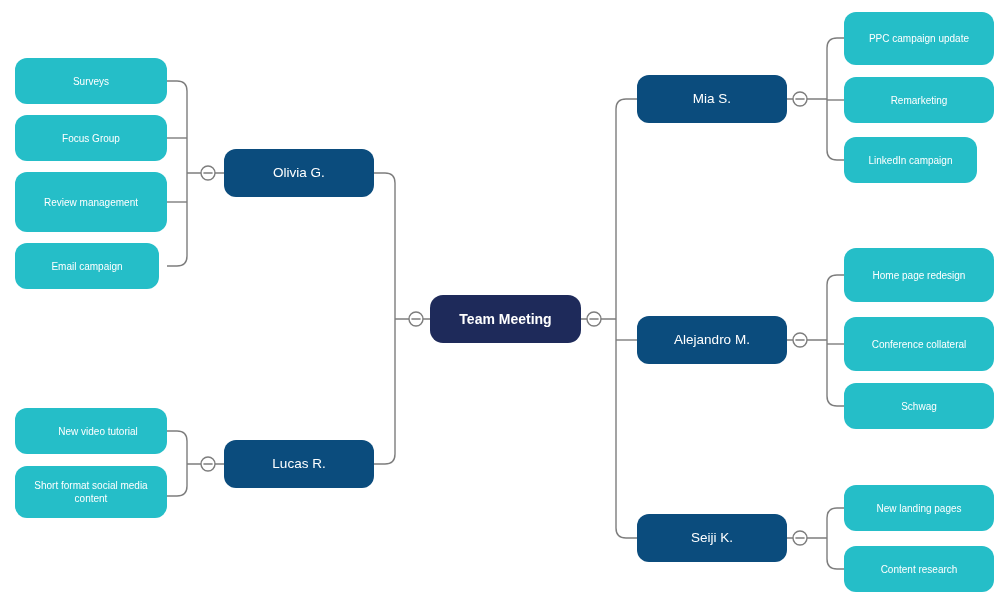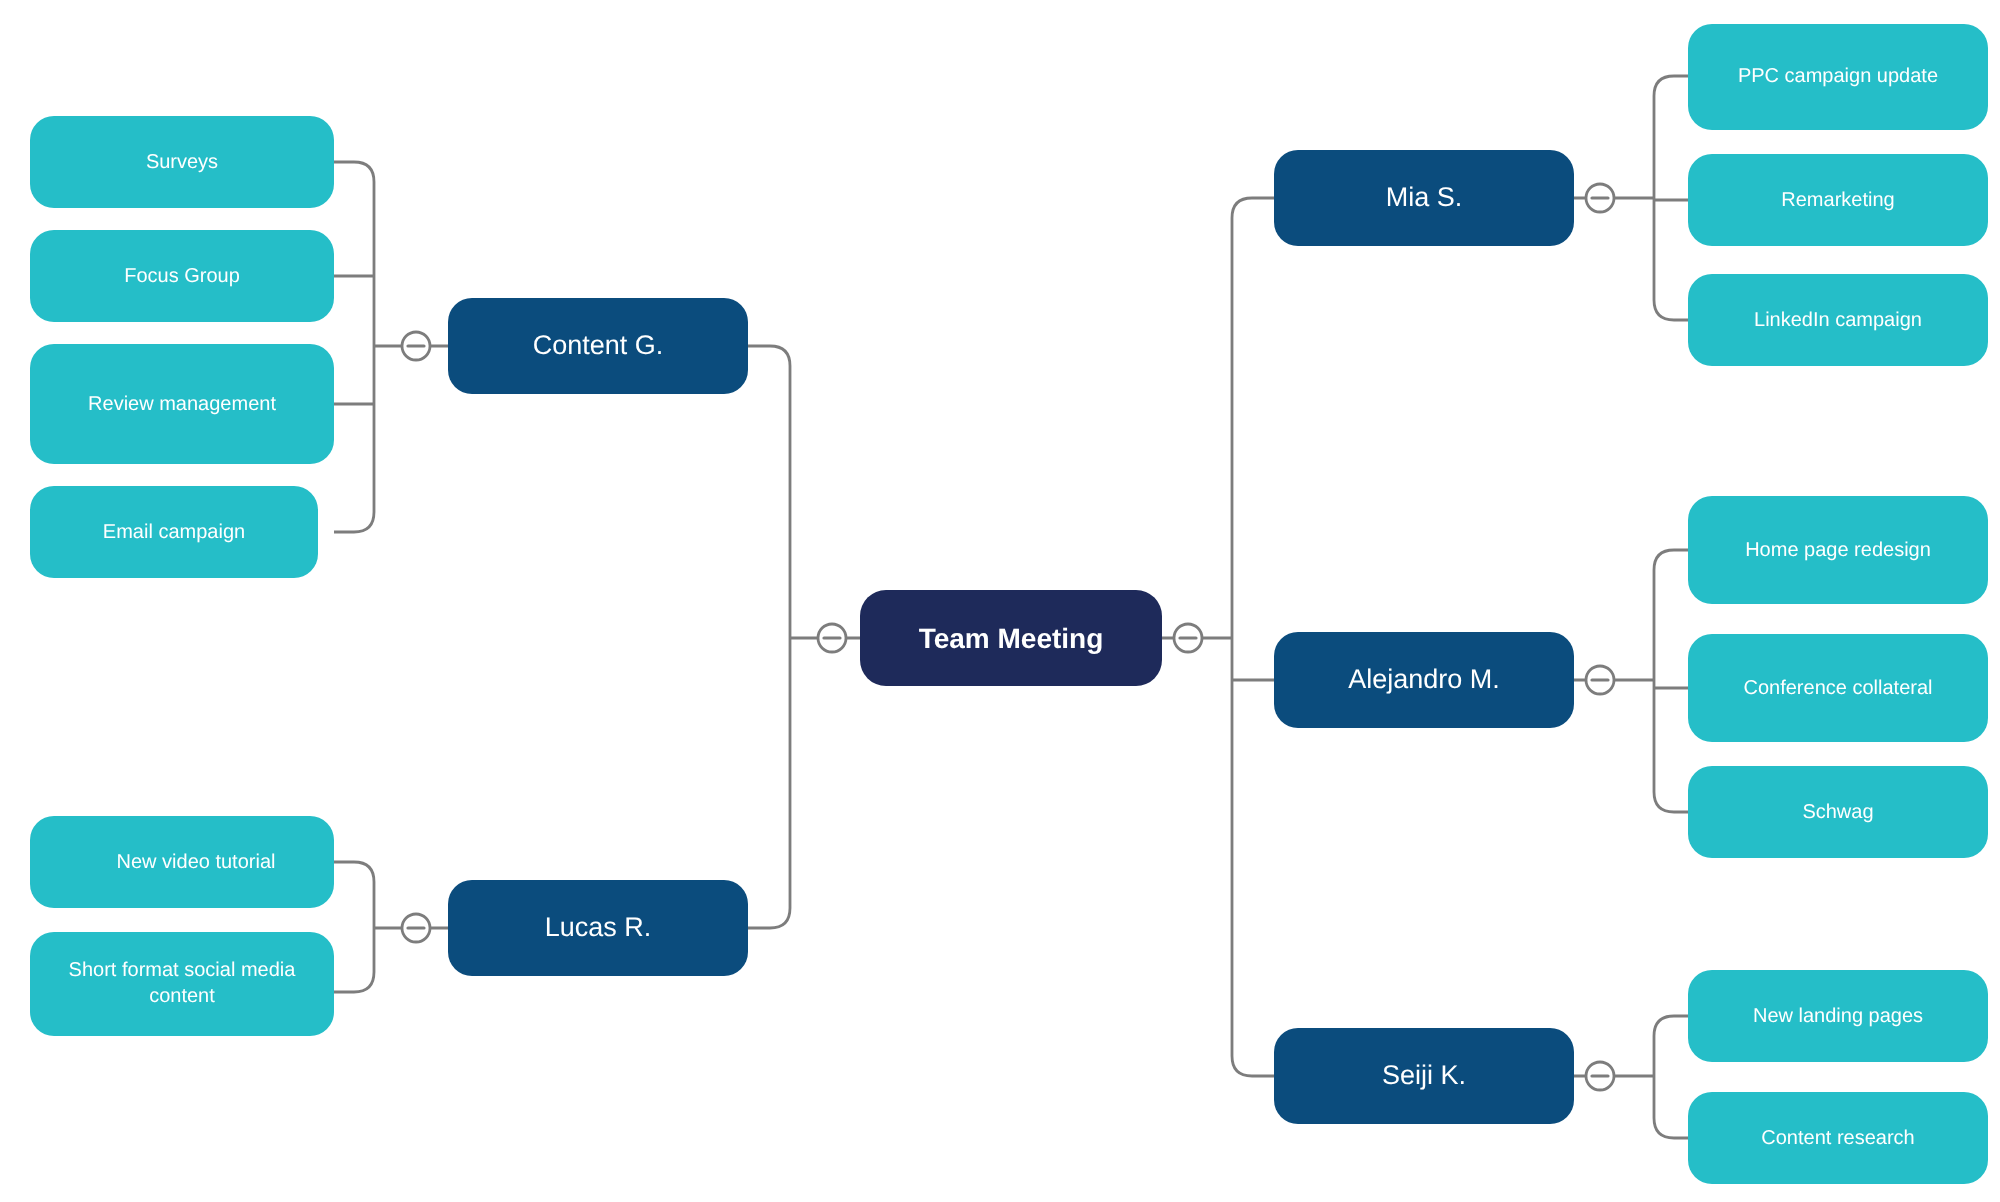--- a/index.html
+++ b/index.html
@@ -89,37 +89,37 @@
         <line class="collapse-dash" x1="796" y1="340" x2="804" y2="340"></line>
     </g>
     <g>
       <circle class="collapse-circle" cx="800" cy="538" r="7"></circle>
         <line class="collapse-dash" x1="796" y1="538" x2="804" y2="538"></line>
     </g>
   </svg>
 
   <div class="node center-node" style="left:430px;top:295px;width:151px;height:48px;">Team Meeting</div>
 
-  <div class="node branch" style="left:224px;top:149px;width:150px;height:48px;">Content G.</div>
+  <div class="node branch" style="left:224px;top:149px;width:150px;height:48px;">Olivia G.</div>
   <div class="node branch" style="left:224px;top:440px;width:150px;height:48px;">Lucas R.</div>
   <div class="node branch" style="left:637px;top:75px;width:150px;height:48px;">Mia S.</div>
   <div class="node branch" style="left:637px;top:316px;width:150px;height:48px;">Alejandro M.</div>
   <div class="node branch" style="left:637px;top:514px;width:150px;height:48px;">Seiji K.</div>
 
   <div class="node leaf" style="left:15px;top:58px;width:152px;height:46px;">Surveys</div>
   <div class="node leaf" style="left:15px;top:115px;width:152px;height:46px;">Focus Group</div>
   <div class="node leaf" style="left:15px;top:172px;width:152px;height:60px;">Review management</div>
   <div class="node leaf" style="left:15px;top:243px;width:144px;height:46px;">Email campaign</div>
 
   <div class="node leaf" style="left:15px;top:408px;width:152px;height:46px;padding-left:24px;">New video tutorial</div>
   <div class="node leaf" style="left:15px;top:466px;width:152px;height:52px;">Short format social media content</div>
 
   <div class="node leaf" style="left:844px;top:12px;width:150px;height:53px;">PPC campaign update</div>
   <div class="node leaf" style="left:844px;top:77px;width:150px;height:46px;">Remarketing</div>
-  <div class="node leaf" style="left:844px;top:137px;width:150px;height:46px;">LinkedIn campaign</div>
+  <div class="node leaf" style="left:844px;top:137px;width:133px;height:46px;">LinkedIn campaign</div>
 
   <div class="node leaf" style="left:844px;top:248px;width:150px;height:54px;">Home page redesign</div>
   <div class="node leaf" style="left:844px;top:383px;width:150px;height:46px;">Schwag</div>
   <div class="node leaf" style="left:844px;top:317px;width:150px;height:54px;">Conference collateral</div>
 
   <div class="node leaf" style="left:844px;top:485px;width:150px;height:46px;">New landing pages</div>
   <div class="node leaf" style="left:844px;top:546px;width:150px;height:46px;">Content research</div>
 
 </div>
 

